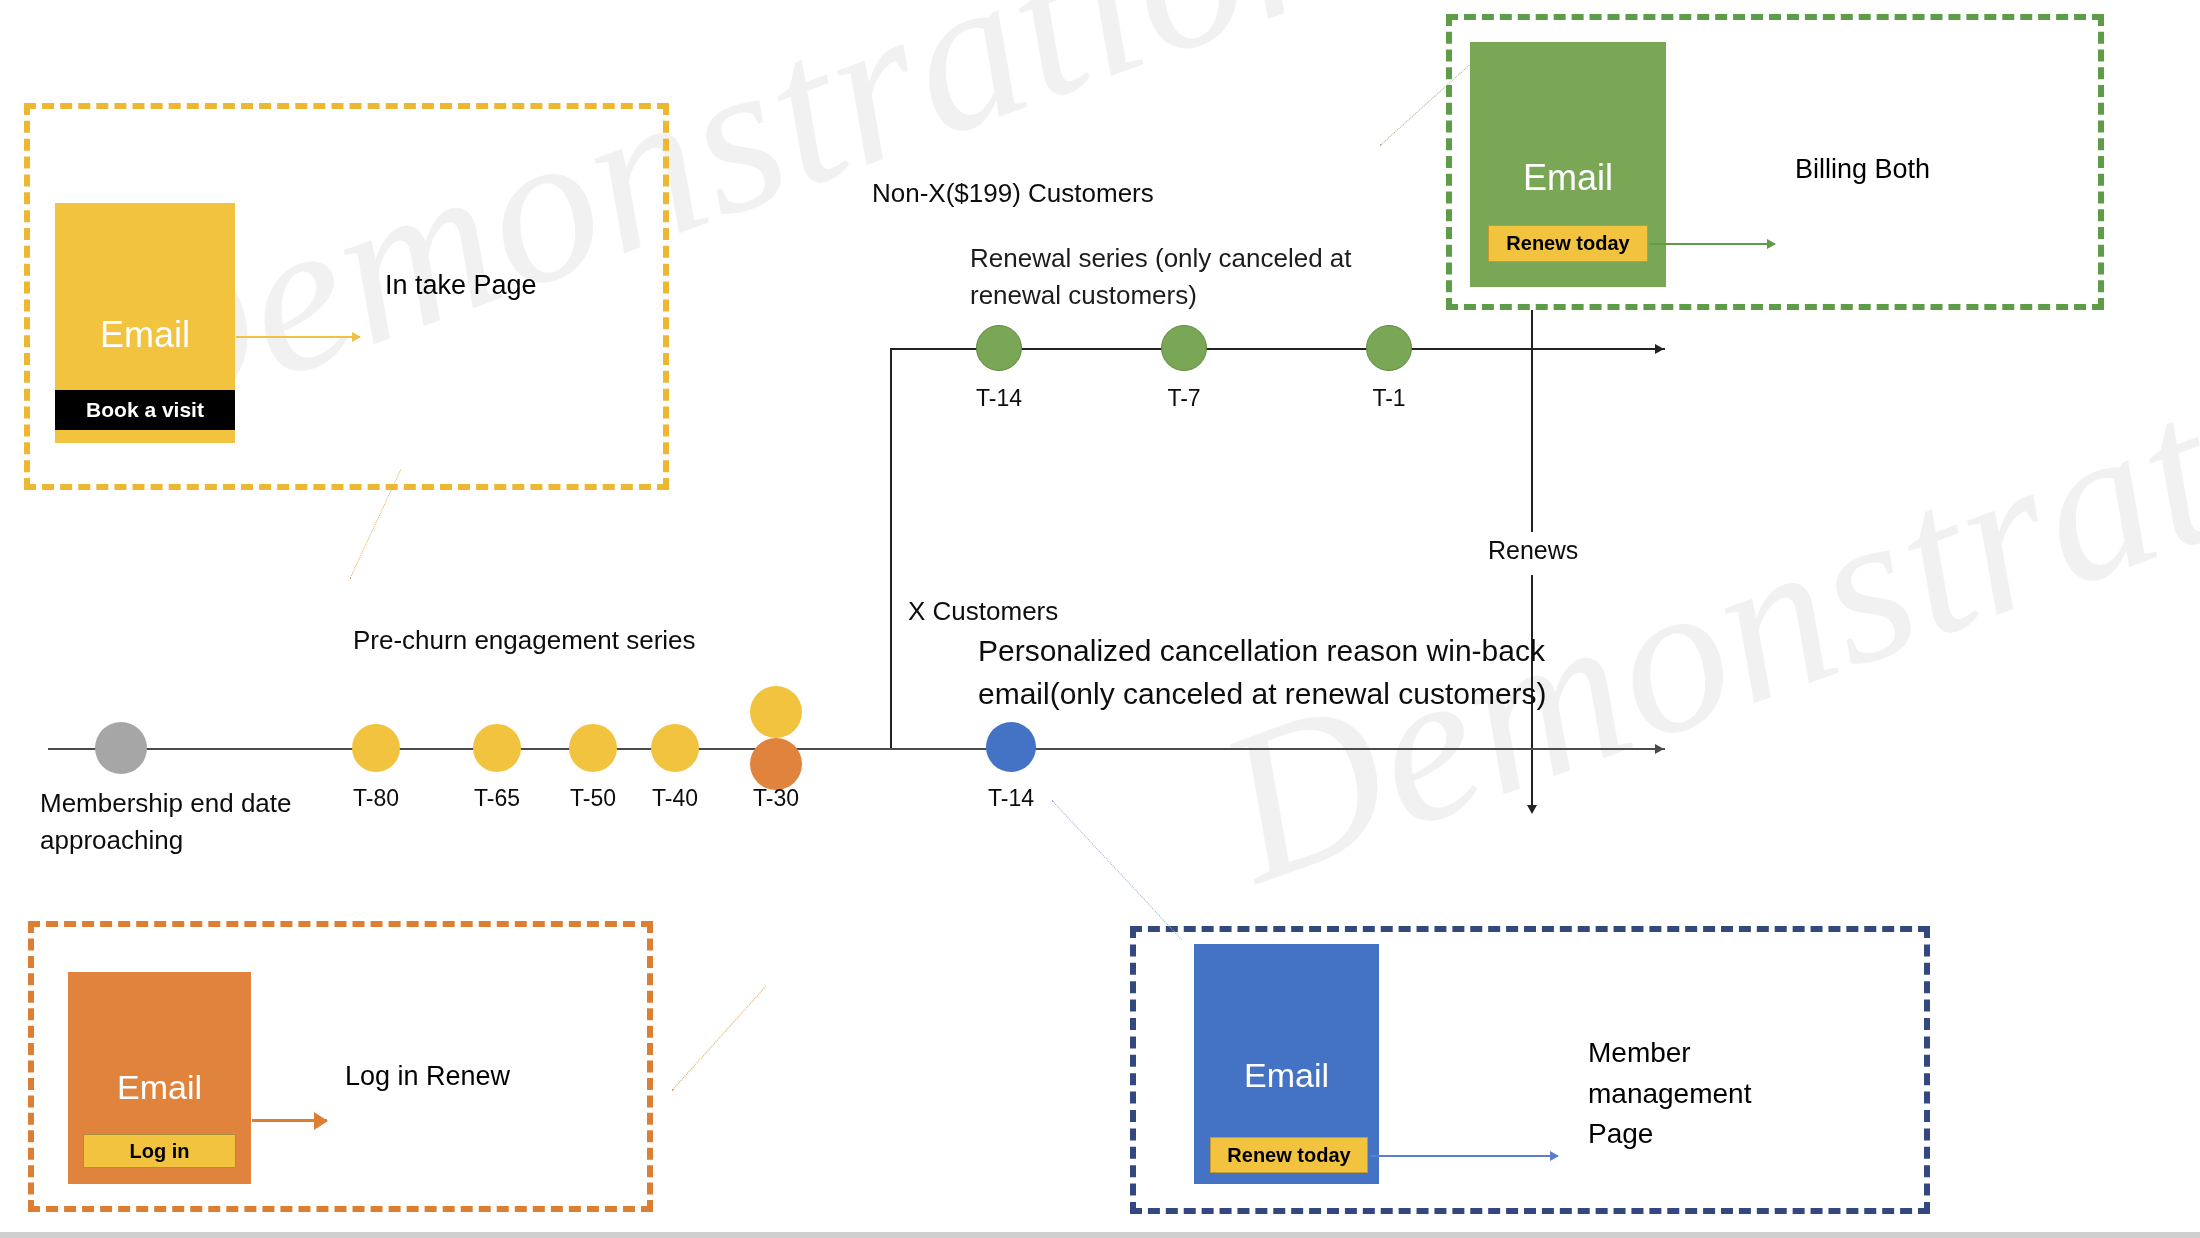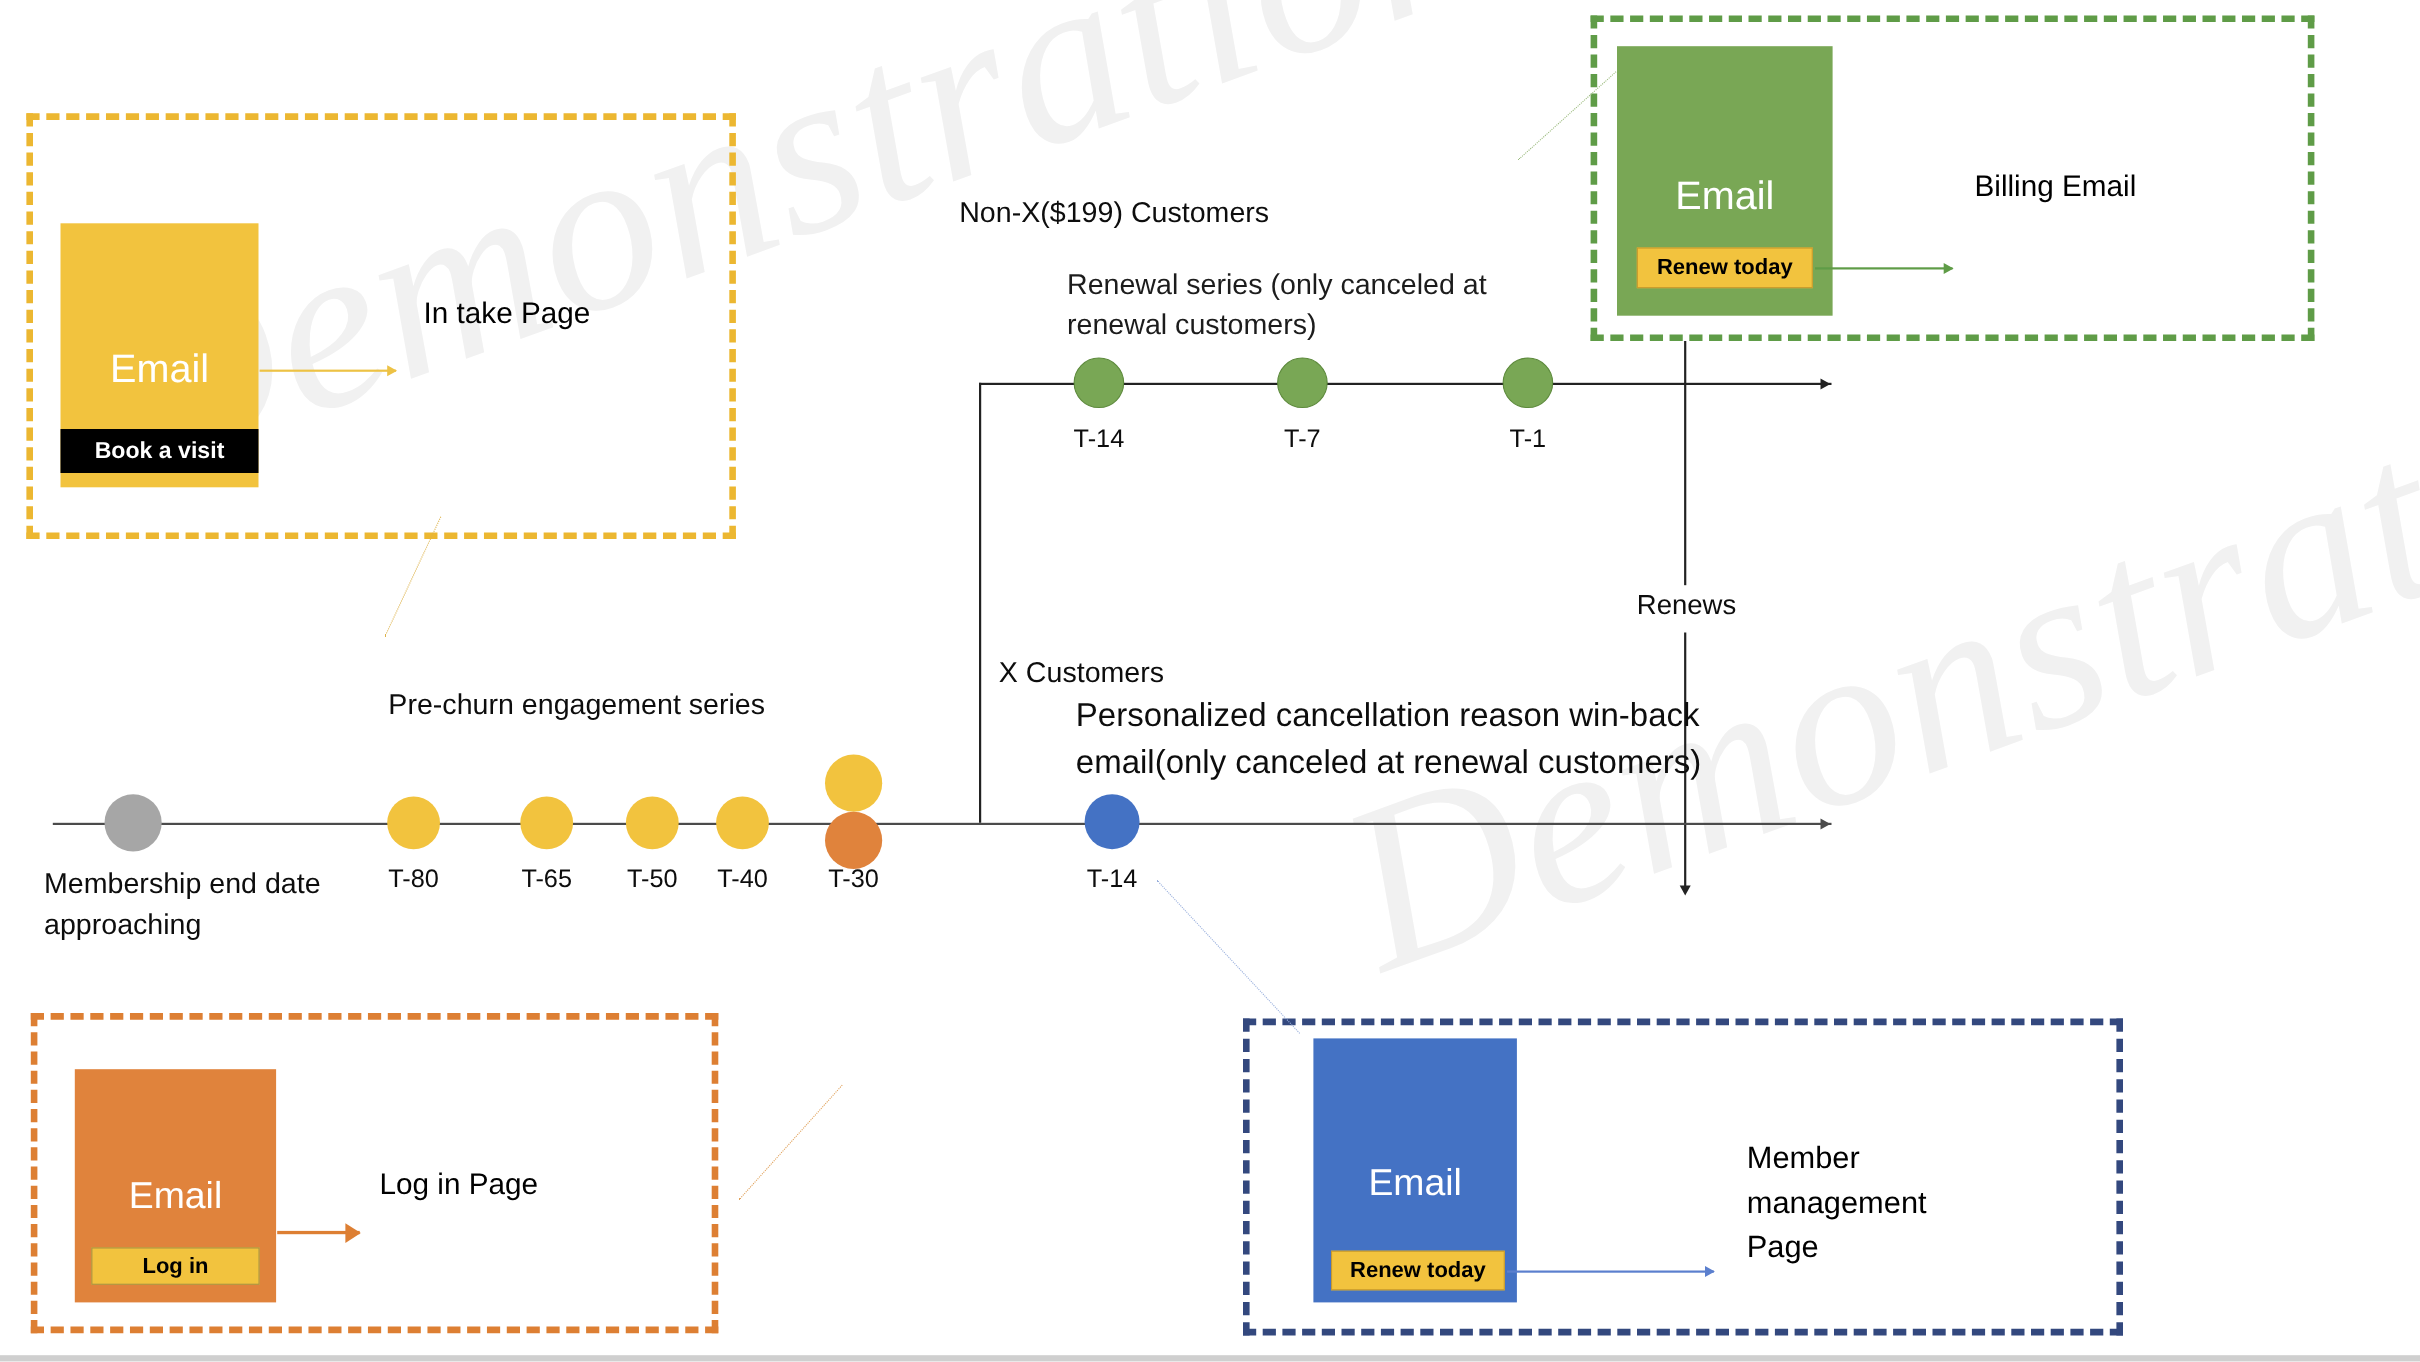--- a/index.html
+++ b/index.html
@@ -109,21 +109,21 @@
     <div class="etitle" style="font-size:36px;margin-top:26px;">Email</div>
   </div>
   <div class="cta" style="left:1488px;top:225px;width:160px;height:37px;background:#f2c33e;color:#000;font-size:20px;border:1px solid #c79a2c;">
     <span>Renew today</span>
   </div>
 
   <div class="conn" style="left:1650px;top:243px;width:125px;background:#5f9c47;">
     <span class="head" style="border-left:9px solid #5f9c47;"></span>
   </div>
 
-  <div class="page-label" style="left:1795px;top:150px;width:280px;">Billing Email</div>
+  <div class="page-label" style="left:1795px;top:150px;width:280px;">Billing Both</div>
 
   <div class="leader" style="left:1380px;top:145px;width:120px;border-top:1px dotted #9cbb7f;transform:rotate(-42deg);"></div>
 
   <div class="txt" style="left:872px;top:175px;font-size:26px;">Non-X($199) Customers</div>
   <div class="txt" style="left:970px;top:240px;font-size:26px;color:#1c1c1c;">Renewal series (only canceled at
 renewal customers)</div>
 
   <div class="axis" style="left:890px;top:348px;width:775px;background:#222;height:2px;"></div>
   <div class="hhead" style="left:1655px;top:344px;border-left-color:#222;"></div>
 
@@ -184,21 +184,21 @@
     <div class="etitle" style="font-size:34px;margin-top:18px;">Email</div>
   </div>
   <div class="cta" style="left:83px;top:1134px;width:153px;height:34px;background:#f2c33e;color:#000;font-size:20px;border:1px solid #a89043;">
     <span>Log in</span>
   </div>
 
   <div class="conn thick" style="left:252px;top:1119px;width:75px;background:#dd7f33;">
     <span class="head" style="border-left:14px solid #dd7f33;"></span>
   </div>
 
-  <div class="page-label" style="left:345px;top:1057px;width:280px;">Log in Page</div>
+  <div class="page-label" style="left:345px;top:1057px;width:280px;">Log in Renew</div>
 
   <div class="frame navy" style="left:1130px;top:926px;width:800px;height:288px;"></div>
 
   <div class="email-card" style="left:1194px;top:944px;width:185px;height:240px;background:#4472c4;">
     <div class="etitle" style="font-size:34px;margin-top:22px;">Email</div>
   </div>
   <div class="cta" style="left:1210px;top:1137px;width:158px;height:36px;background:#f2c33e;color:#000;font-size:20px;border:1px solid #c79a2c;">
     <span>Renew today</span>
   </div>
 

